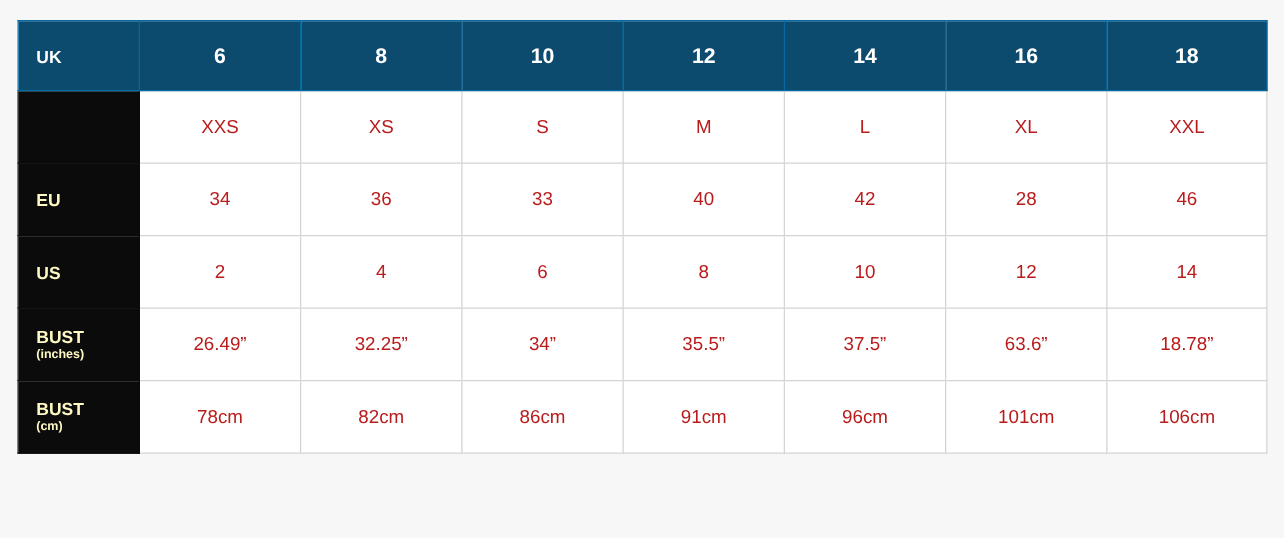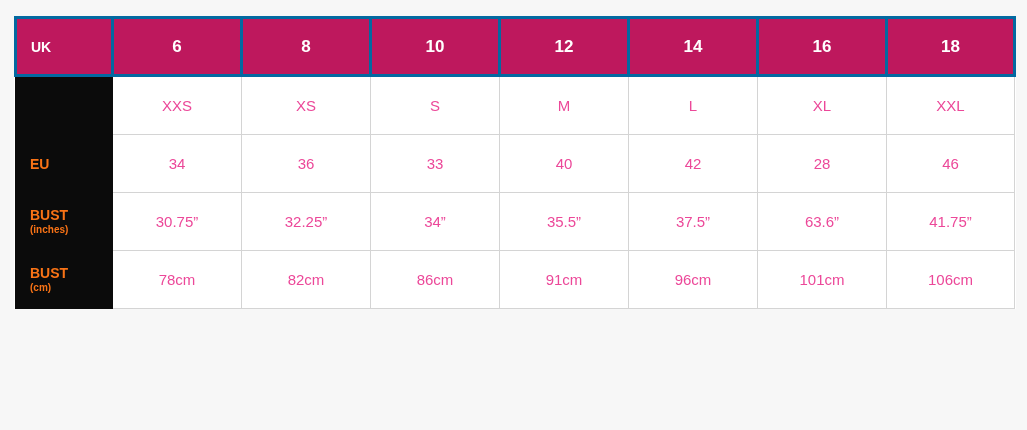--- a/index.html
+++ b/index.html
@@ -24,30 +24,30 @@
     width: 999px;
     border-collapse: collapse;
     table-layout: fixed;
     background: #ffffff;
   }
   table.size-chart td, table.size-chart th {
     border: 1px solid #d4d4d4;
     text-align: center;
     vertical-align: middle;
     font-size: 15px;
-    color: #ec4899;
+    color: #b91c1c;
     font-weight: 400;
     padding: 0;
     height: 57px;
     background: #ffffff;
   }
   
   table.size-chart td.rowhead, table.size-chart th.rowhead {
     background: #0b0b0b;
-    color: #f97316;
+    color: #fef9c3;
     font-weight: bold;
     text-align: left;
     padding-left: 14px;
     font-size: 14px;
     border: 1px solid #0b0b0b;
     width: 97px;
   }
   table.size-chart td.rowhead .sub {
     display: block;
     font-size: 10px;
@@ -55,25 +55,25 @@
     line-height: 1.15;
   }
   table.size-chart td.rowhead .main {
     display: block;
     font-size: 14px;
     font-weight: bold;
     line-height: 1.2;
   }
   
   table.size-chart tr.header-row td {
-    background: #be185d;
+    background: #0c4a6e;
     color: #ffffff;
     font-weight: bold;
     font-size: 17px;
-    border: 3px solid #0369a1;
+    border: 1px solid #0369a1;
     height: 55px;
   }
   table.size-chart tr.header-row td.rowhead {
     font-size: 14px;
   }
   table.size-chart td.empty-black {
     background: #0b0b0b;
     border: 1px solid #0b0b0b;
   }
   table.size-chart td.blank-white {
@@ -123,31 +123,41 @@
         <td class="rowhead">EU</td>
         <td>34</td>
         <td>36</td>
         <td>33</td>
         <td>40</td>
         <td>42</td>
         <td>28</td>
         <td>46</td>
       </tr>
       <tr>
+        <td class="rowhead">US</td>
+        <td>2</td>
+        <td>4</td>
+        <td>6</td>
+        <td>8</td>
+        <td>10</td>
+        <td>12</td>
+        <td>14</td>
+      </tr>
+      <tr>
         <td class="rowhead">
           <span class="main">BUST</span>
           <span class="sub">(inches)</span>
         </td>
-        <td>30.75”</td>
+        <td>26.49”</td>
         <td>32.25”</td>
         <td>34”</td>
         <td>35.5”</td>
         <td>37.5”</td>
         <td>63.6”</td>
-        <td>41.75”</td>
+        <td>18.78”</td>
       </tr>
       <tr>
         <td class="rowhead">
           <span class="main">BUST</span>
           <span class="sub">(cm)</span>
         </td>
         <td>78cm</td>
         <td>82cm</td>
         <td>86cm</td>
         <td>91cm</td>

